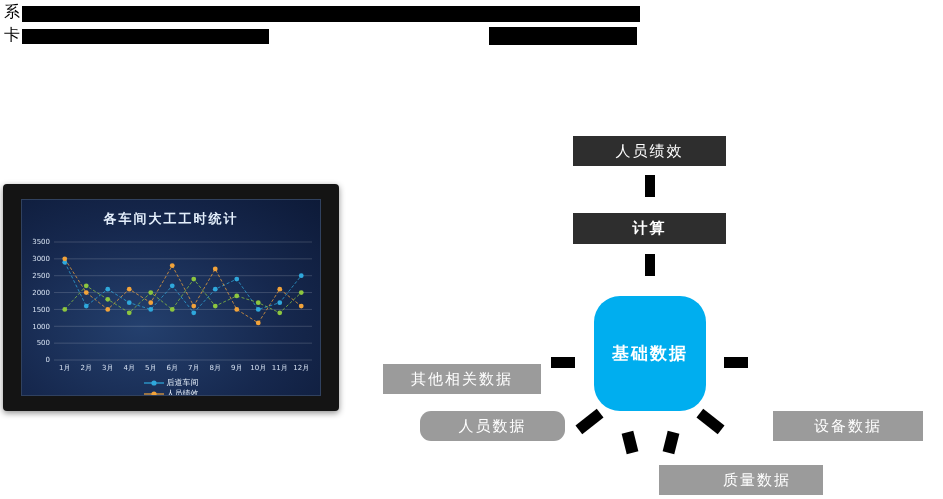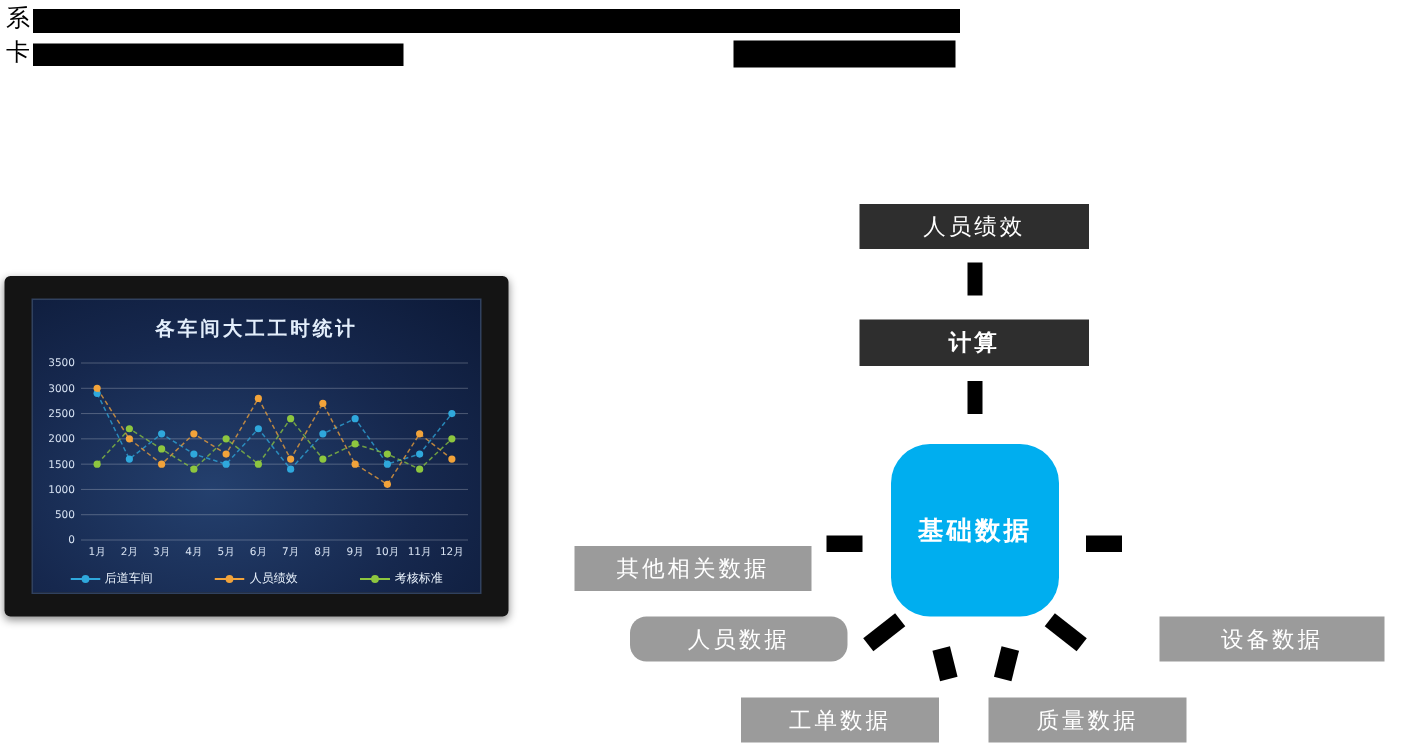--- a/index.html
+++ b/index.html
@@ -20,40 +20,40 @@
   .device{position:absolute;left:3px;top:184px;width:336px;height:227px;
           background:#141414;border-radius:4px;
           box-shadow:0 2px 6px rgba(0,0,0,.45);}
   .screen{position:absolute;left:18px;top:15px;right:18px;bottom:15px;
           background:radial-gradient(ellipse at 40% 65%, #24406e 0%, #16284e 55%, #0d1a38 100%);
           border:1px solid #30415f;overflow:hidden;}
   .chart-title{position:absolute;top:10px;left:0;right:0;text-align:center;
                font-size:13px;font-weight:bold;color:#e3eefb;letter-spacing:2px;}
   #chart-svg{position:absolute;left:2px;top:36px;width:296px;height:138px;}
   .chart-legend{position:absolute;left:4px;right:4px;bottom:4px;height:14px;
-                display:flex;justify-content:space-around;align-items:flex-end;
-                font-size:8px;color:#e8f1fb;}
+                display:flex;justify-content:space-around;align-items:center;
+                font-size:8px;color:#e8f1fb;flex-direction:column;}
   .legend-item{display:inline-flex;align-items:center;gap:3px;}
 
   
   .dbox{position:absolute;color:#fff;font-size:15px;letter-spacing:2px;
         display:flex;align-items:center;justify-content:center;}
   .dark{background:#2e2e2e;}
   .gray{background:#9b9b9b;}
   .blue{background:#00aeef;}
   .orange{background:#f6a41d;}
   #box-performance{left:573px;top:136px;width:153px;height:30px;}
   #box-calculate{left:573px;top:213px;width:153px;height:31px;font-weight:bold;}
   #box-center{left:594px;top:296px;width:112px;height:115px;font-size:17px;font-weight:bold;border-radius:26px;}
   #box-other{left:383px;top:364px;width:158px;height:30px;}
   #box-standard{left:765px;top:350px;width:155px;height:30px;}
   #box-personnel{left:420px;top:411px;width:145px;height:30px;border-radius:11px;}
   #box-equipment{left:773px;top:411px;width:150px;height:30px;}
   #box-workorder{left:494px;top:465px;width:132px;height:30px;}
-  #box-quality{left:659px;top:465px;width:132px;height:30px;}
+  #box-quality{left:659px;top:465px;width:132px;height:30px;padding-left:32px;}
 
   .arrow{position:absolute;background:#000;}
   #ar-v1{left:645px;top:175px;width:10px;height:22px;}
   #ar-v2{left:645px;top:254px;width:10px;height:22px;}
   #ar-hl{left:551px;top:357px;width:24px;height:11px;}
   #ar-hr{left:724px;top:357px;width:24px;height:11px;}
   #ar-dl{left:576px;top:416px;width:27px;height:11px;transform:rotate(-38deg);}
   #ar-dr{left:697px;top:416px;width:27px;height:11px;transform:rotate(38deg);}
   #ar-b1{left:624px;top:432px;width:12px;height:21px;transform:rotate(-14deg);}
   #ar-b2{left:665px;top:432px;width:12px;height:21px;transform:rotate(14deg);}
@@ -176,18 +176,17 @@
 
   <div class="dbox gray" id="box-other">其他相关数据</div>
   <div class="arrow" id="ar-hl"></div>
   <div class="arrow" id="ar-hr"></div>
 
   <div class="dbox gray" id="box-personnel">人员数据</div>
   <div class="arrow" id="ar-dl"></div>
   <div class="dbox gray" id="box-equipment">设备数据</div>
   <div class="arrow" id="ar-dr"></div>
 
-  <div class="dbox gray" id="box-workorder">工单数据</div>
   <div class="arrow" id="ar-b1"></div>
   <div class="dbox gray" id="box-quality">质量数据</div>
   <div class="arrow" id="ar-b2"></div>
 
 </div>
 
 </body></html>

